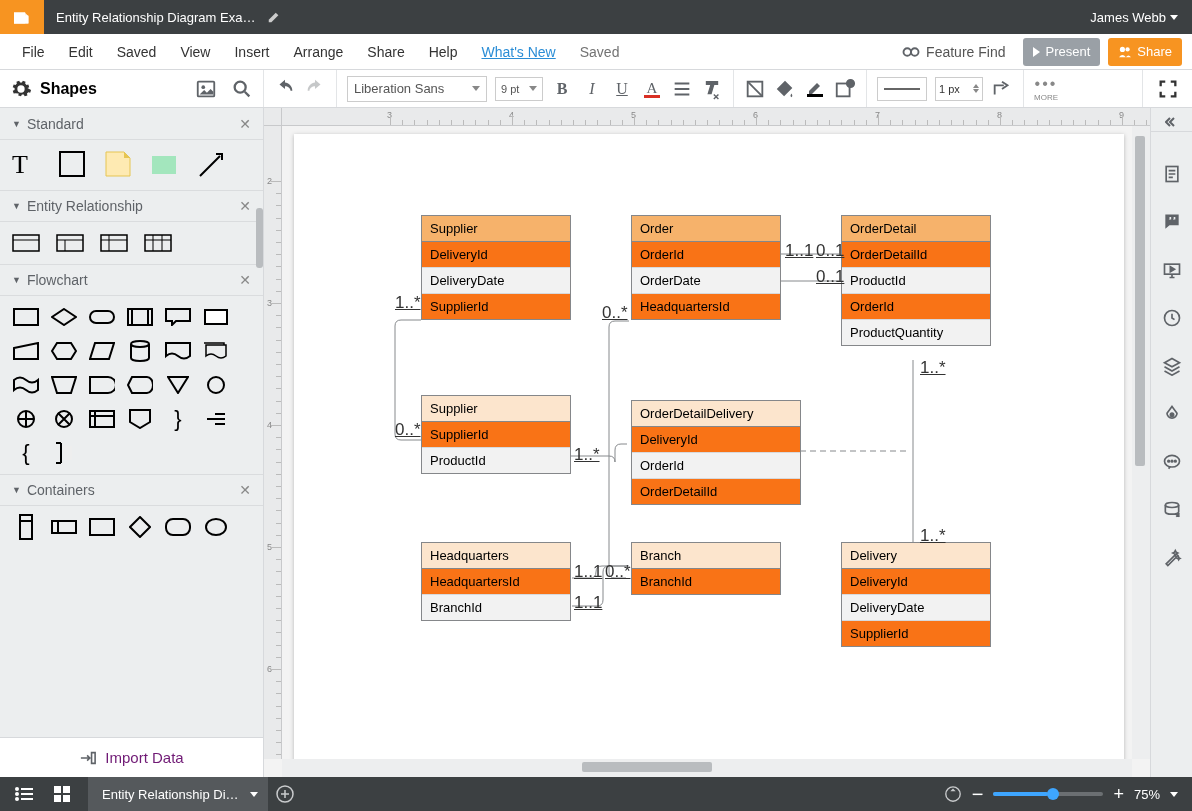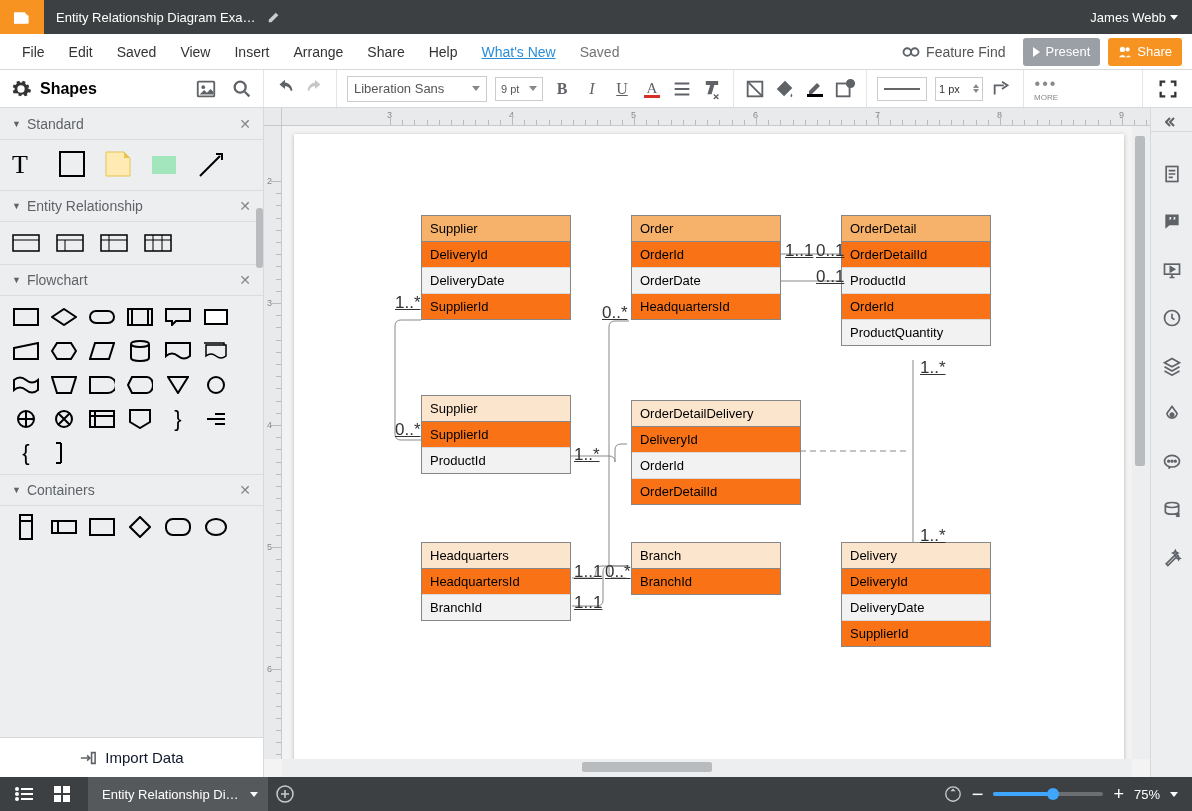--- a/index.html
+++ b/index.html
@@ -40,21 +40,21 @@
 
 .leftpanel { position: absolute; top: 108px; left: 0; width: 264px; bottom: 34px; background: #eceeef; border-right: 1px solid #d7d9dc; display: flex; flex-direction: column; }
 .lp-cat { display: flex; align-items: center; height: 32px; padding: 0 12px; border-top: 1px solid #dadcde; border-bottom: 1px solid #dadcde; color: #5f6368; font-size: 14px; }
 .lp-cat .tri { margin-right: 6px; font-size: 9px; }
 .lp-cat .x { margin-left: auto; color: #888; }
 .lp-body { padding: 10px 12px; display: flex; flex-wrap: wrap; gap: 14px 16px; }
 .shape { width: 28px; height: 22px; display: flex; align-items: center; justify-content: center;}
 .bigshape { width: 30px; height: 30px; }
 .lp-links { display: flex; flex-wrap: wrap; gap: 6px 30px; padding: 6px 20px 12px; }
 .lp-links a { color: #2a8dd6; font-size: 14px; display: flex; align-items: center; gap: 4px; text-decoration: none; }
-.lp-footer { margin-top: auto; height: 40px; border-top: 1px solid #d7d9dc; background: #fff; display: flex; align-items: center; justify-content: center; color: #0f172a; font-size: 15px; gap: 8px;}
+.lp-footer { margin-top: auto; height: 40px; border-top: 1px solid #d7d9dc; background: #fff; display: flex; align-items: center; justify-content: center; color: #701a75; font-size: 15px; gap: 8px;}
 .leftscroll-thumb { position:absolute; right:0; top:100px; width:7px; height:60px; background:#b9bcbf; border-radius:3px;}
 
 
 .canvaswrap { position: absolute; top: 108px; left: 264px; right: 42px; bottom: 34px; background: #f3f3f3; }
 .ruler-h { position: absolute; top: 0; left: 18px; right: 0; height: 18px; background: #e9eaeb; border-bottom: 1px solid #c8c9cb; overflow: hidden;}
 .ruler-v { position: absolute; top: 18px; left: 0; width: 18px; bottom: 18px; background: #e9eaeb; border-right: 1px solid #c8c9cb; overflow:hidden;}
 .ruler-corner { position: absolute; top: 0; left: 0; width: 18px; height: 18px; background: #e9eaeb; border-right:1px solid #c8c9cb; border-bottom:1px solid #c8c9cb;}
 .ruler-h .rlabel { position: absolute; top: 2px; font-size: 9px; color: #888; }
 .ruler-h .rtick { position:absolute; bottom:0; width:1px; height:5px; background:#bbb;}
 .ruler-h .rtick.big { height:10px; }

